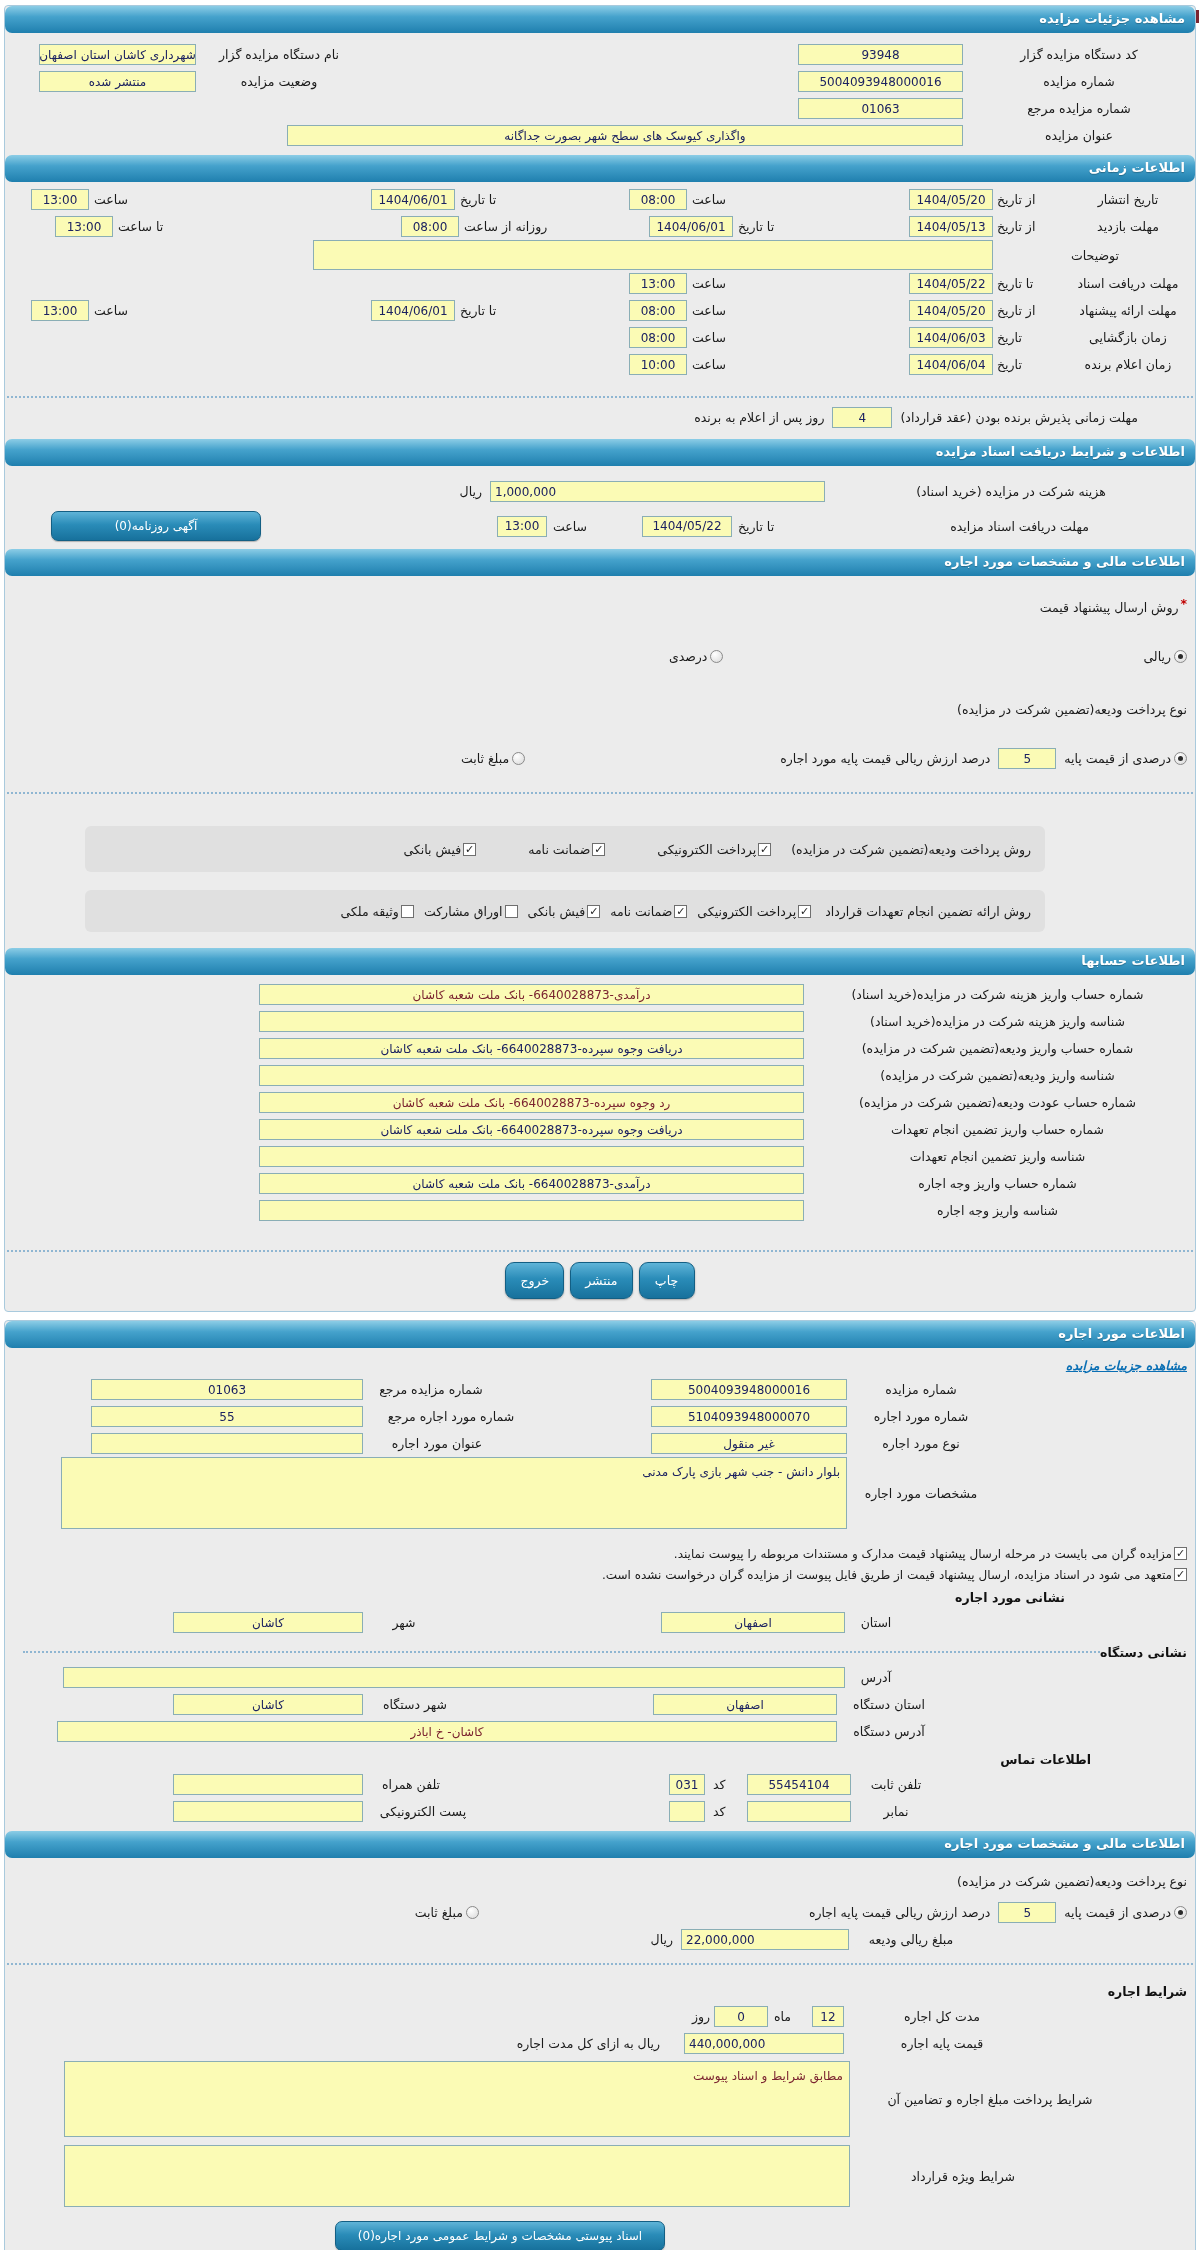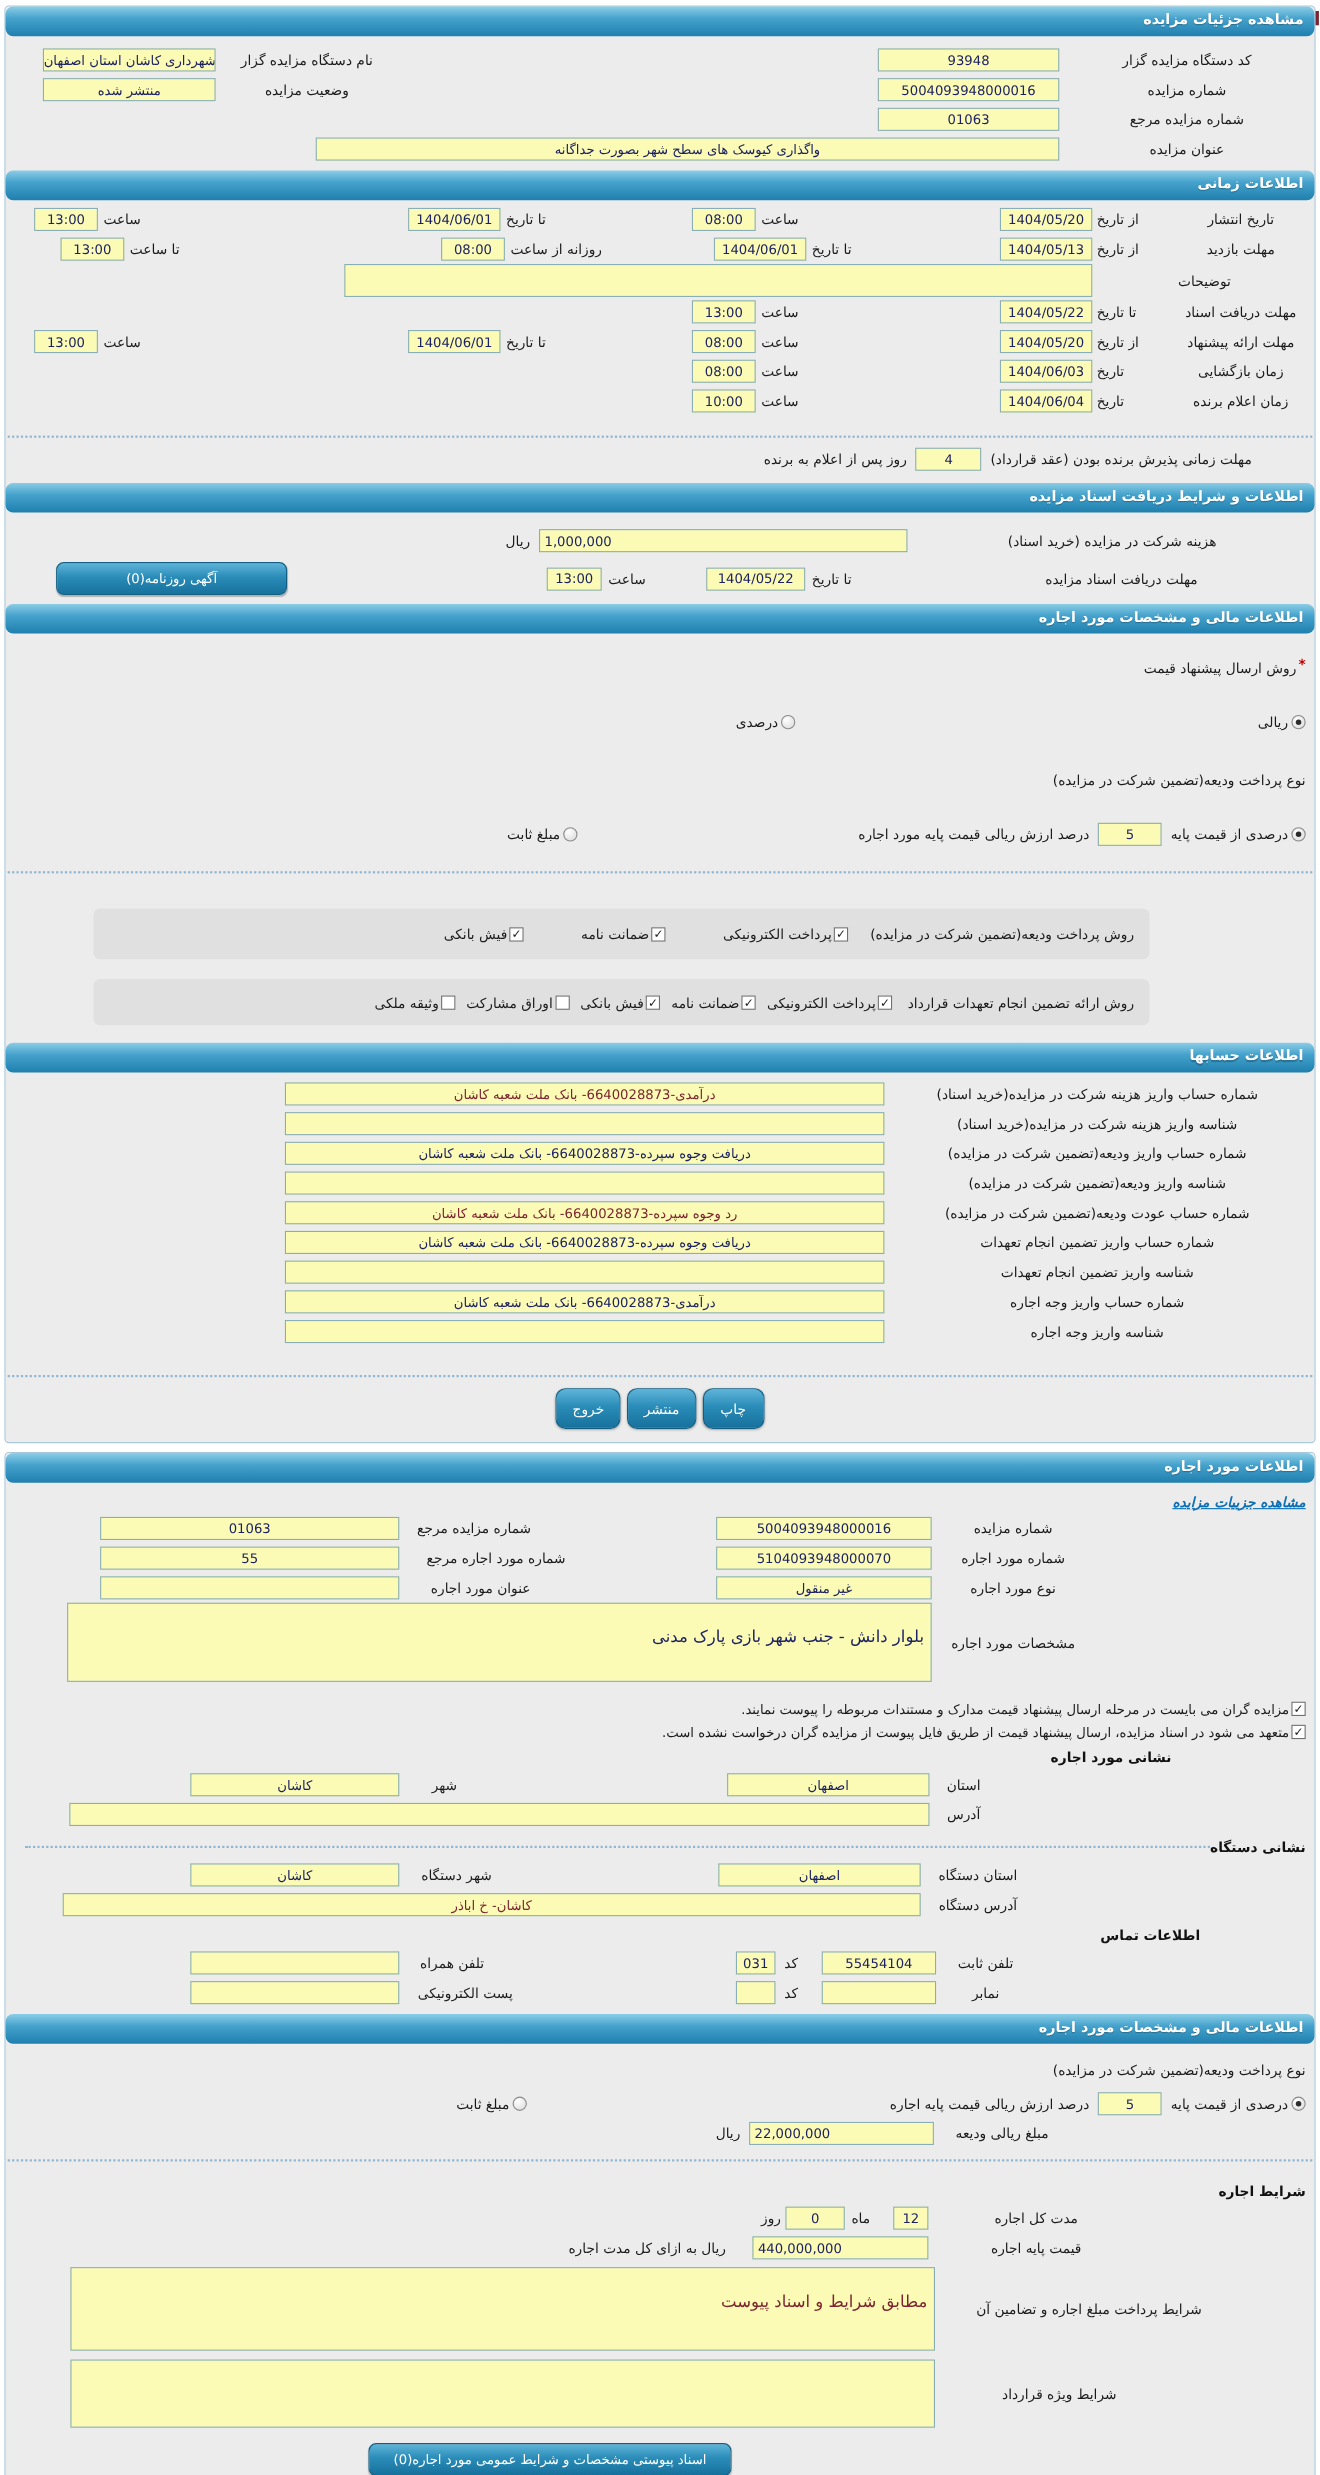--- a/index.html
+++ b/index.html
@@ -7,21 +7,21 @@
   body{height:2250px;overflow:hidden;font-family:"DejaVu Sans","Liberation Sans",sans-serif;direction:rtl;position:relative}
   .panel{width:1192px;margin:5px auto 0;background:#ececec;border:1px solid #a9cadd;border-radius:4px;position:relative;padding-bottom:6px}
   .bar{height:27px;line-height:26px;border-radius:7px;background:linear-gradient(180deg,#8ccde6 0%,#45a2cc 40%,#1f7fae 100%);color:#fff;font-size:13px;font-weight:bold;padding:0 10px;text-shadow:0 1px 1px rgba(0,0,0,.25)}
   .r{display:flex;align-items:center;min-height:27px;padding:0 8px;font-size:12.5px}
   .lbl{color:#1a1a1a;white-space:nowrap}
   .tr{text-align:center}.tl{text-align:left}
   .grow{flex:1}
   .box{background:#fbfbb5;border:1px solid #8aaeb5;height:21px;font-size:12px;color:#1c2261;display:flex;align-items:center;justify-content:center;padding:0 4px;overflow:hidden;white-space:nowrap}
   .ltr{direction:ltr}
   .rt{justify-content:flex-start;padding-right:8px}
-  .big{height:auto;align-items:flex-start;justify-content:flex-start;white-space:normal;padding:21px 6px;font-size:15px}
+  .big{height:auto;align-items:flex-start;justify-content:flex-start;white-space:normal;padding:7px 6px;font-size:12px}
   .maroon{color:#7b2430}
   .sep{border-top:2px dotted #8fb6d2;margin:6px 2px}
   .rad{width:13px;height:13px;min-width:13px;border-radius:50%;border:1px solid #8a8a8a;background:radial-gradient(circle at 35% 30%,#fff,#d8d8d8);display:inline-block;position:relative;margin-left:3px}
   .rad.on::after{content:"";position:absolute;inset:3px;border-radius:50%;background:#2b2b2b}
   .chk{width:13px;height:13px;min-width:13px;border:1px solid #6f6f6f;background:#fff;display:inline-block;text-align:center;line-height:12px;font-size:11px;font-weight:bold;color:#222;margin-left:2px}
   .chk.on::after{content:"✓"}
   .gbox{background:#e0e0e0;border-radius:6px;margin:0 150px 0 80px;display:flex;align-items:center;padding:0 14px;font-size:12.5px}
   .ck{display:flex;align-items:center}
   .btn{display:inline-block;background:linear-gradient(180deg,#5fb4d8 0%,#2a8cb8 45%,#17719c 100%);border:1px solid #135f84;border-radius:9px;color:#fff;font-size:12.5px;text-align:center;padding:10px 14px;min-width:56px;box-shadow:0 1px 2px rgba(0,0,0,.3);cursor:pointer}
   .btn.small{padding:7px 16px;border-radius:7px;font-size:12px;box-shadow:0 1px 1px rgba(0,0,0,.25)}
@@ -328,28 +328,28 @@
   </div>
 
   <div class="r" style="padding-right:296px">
     <span class="lbl tr" style="width:54px;padding-left:8px">استان</span>
     <span class="box" style="width:184px">اصفهان</span>
     <span class="grow"></span>
     <span class="lbl tr" style="width:62px;padding-left:20px">شهر</span>
     <span class="box" style="width:190px;margin-left:160px">کاشان</span>
   </div>
 
+  <div class="r" style="min-height:24px;margin-top:4px">
+    <span class="hd">نشانی دستگاه</span>
+    <span class="sepline"></span>
+  </div>
+
   <div class="r" style="padding-right:296px">
     <span class="lbl tr" style="width:54px;padding-left:8px">آدرس</span>
     <span class="box" style="width:782px"></span>
-  </div>
-
-  <div class="r" style="min-height:24px;margin-top:4px">
-    <span class="hd">نشانی دستگاه</span>
-    <span class="sepline"></span>
   </div>
 
   <div class="r" style="padding-right:262px">
     <span class="lbl tr" style="width:96px;padding-left:8px">استان دستگاه</span>
     <span class="box" style="width:184px">اصفهان</span>
     <span class="grow"></span>
     <span class="lbl tr" style="width:96px;padding-left:8px">شهر دستگاه</span>
     <span class="box" style="width:190px;margin-left:160px">کاشان</span>
   </div>
 

